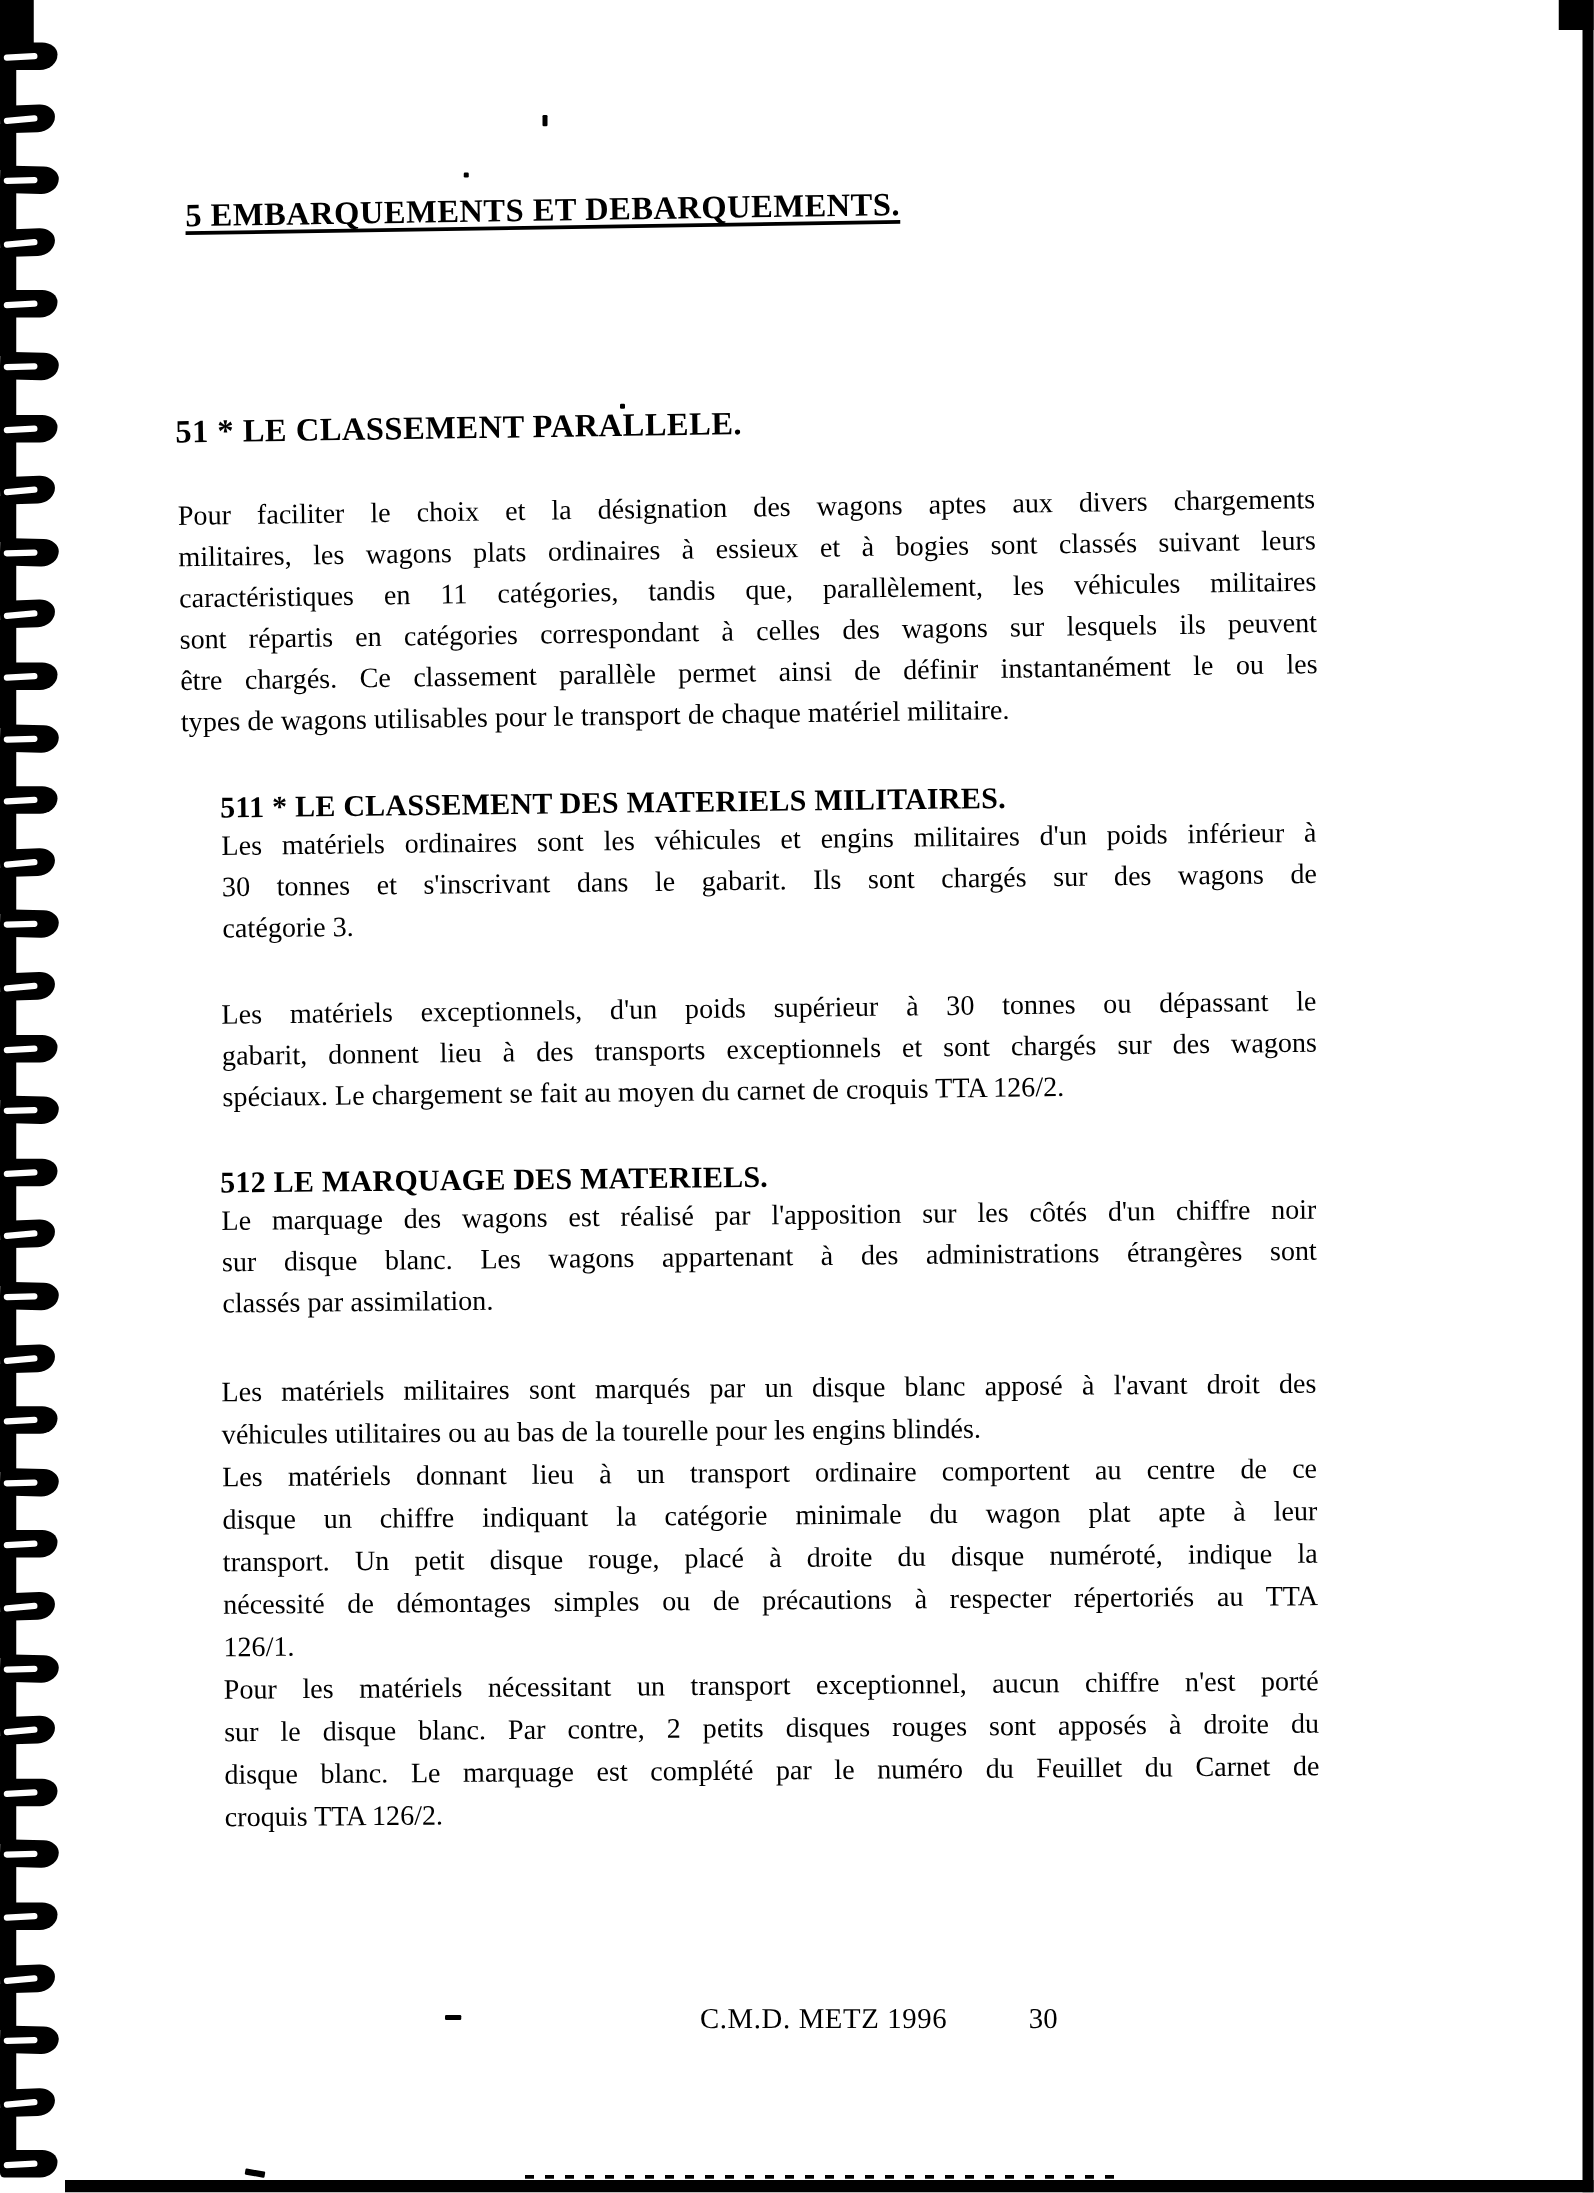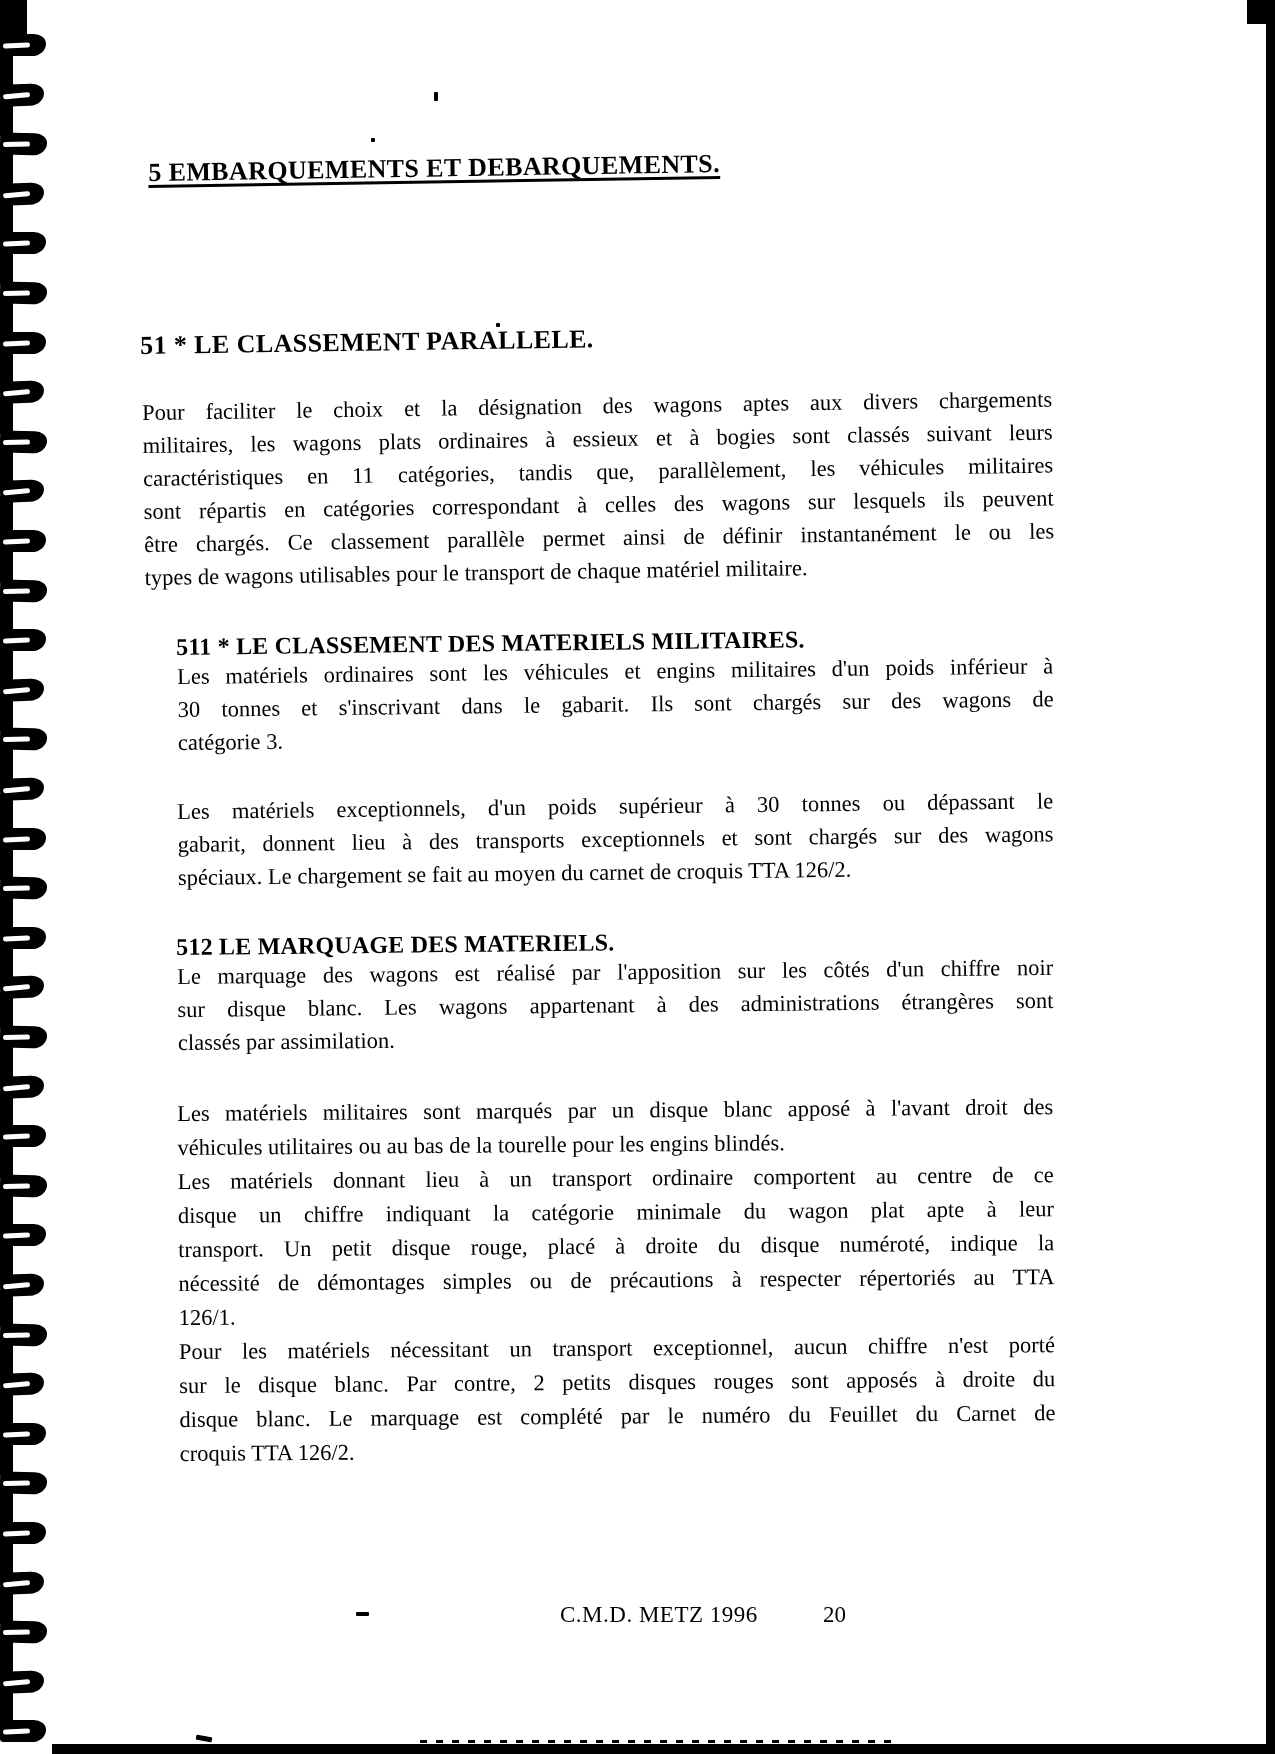--- a/index.html
+++ b/index.html
@@ -148,16 +148,16 @@
       <div class="tline jline">nécessité de démontages simples ou de précautions à respecter répertoriés au TTA</div>
       <div class="tline lline">126/1.</div>
       <div class="tline jline">Pour les matériels nécessitant un transport exceptionnel, aucun chiffre n'est porté</div>
       <div class="tline jline">sur le disque blanc. Par contre, 2 petits disques rouges sont apposés à droite du</div>
       <div class="tline jline">disque blanc. Le marquage est complété par le numéro du Feuillet du Carnet de</div>
       <div class="tline lline">croquis TTA 126/2.</div>
     </div>
 
   <div class="blk footer">
     <span class="imprint">C.M.D. METZ 1996</span>
-    <span class="pagenum">20</span>
+    <span class="pagenum">30</span>
   </div>
 
 </div>
 
 </body></html>

